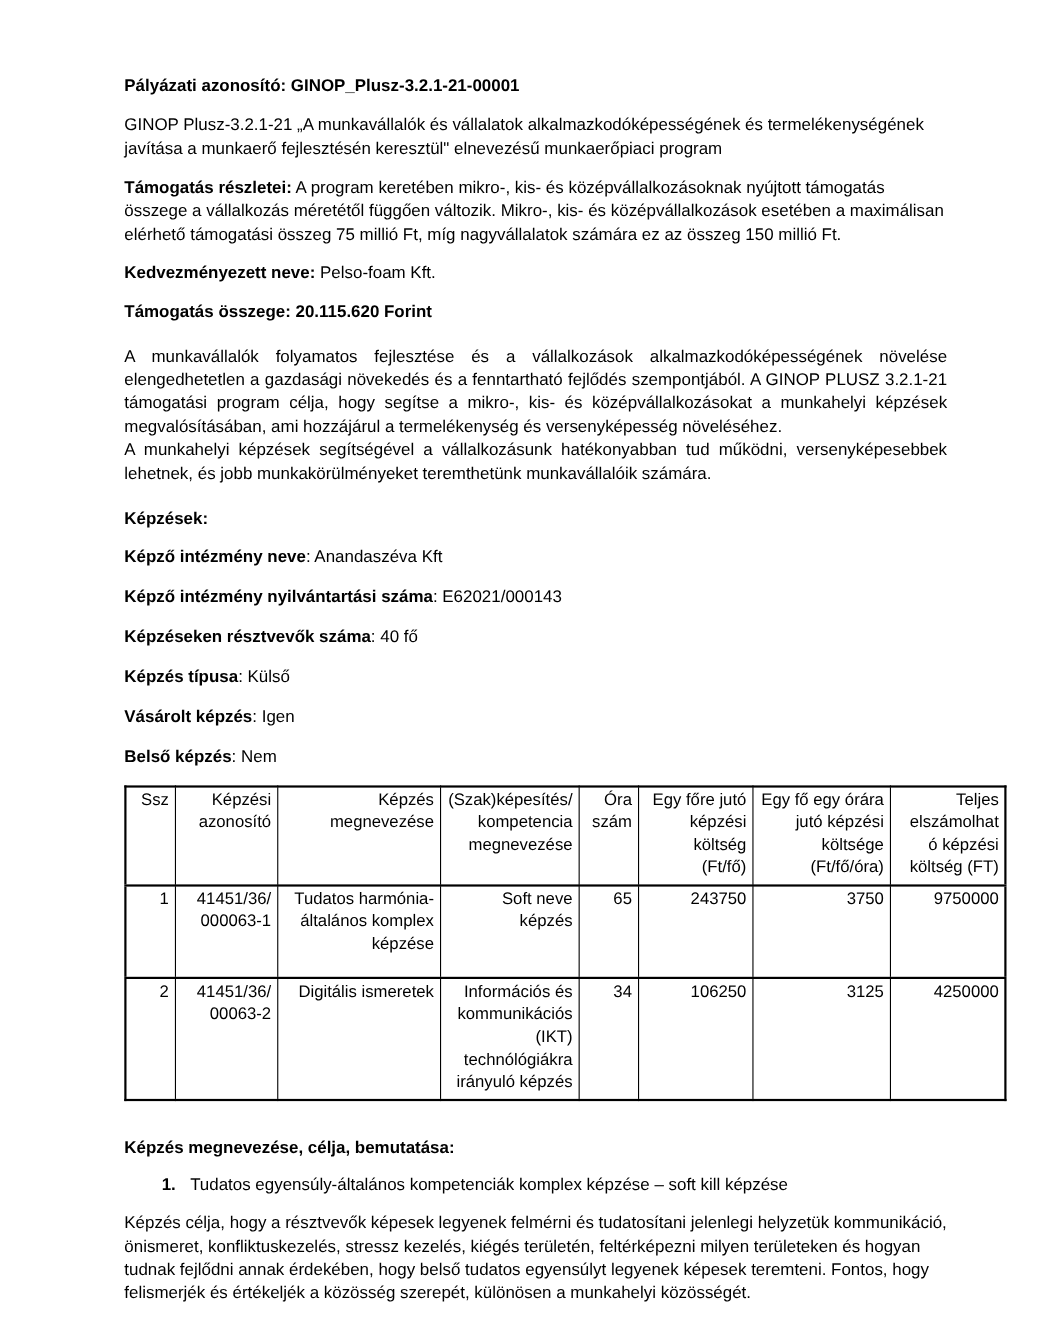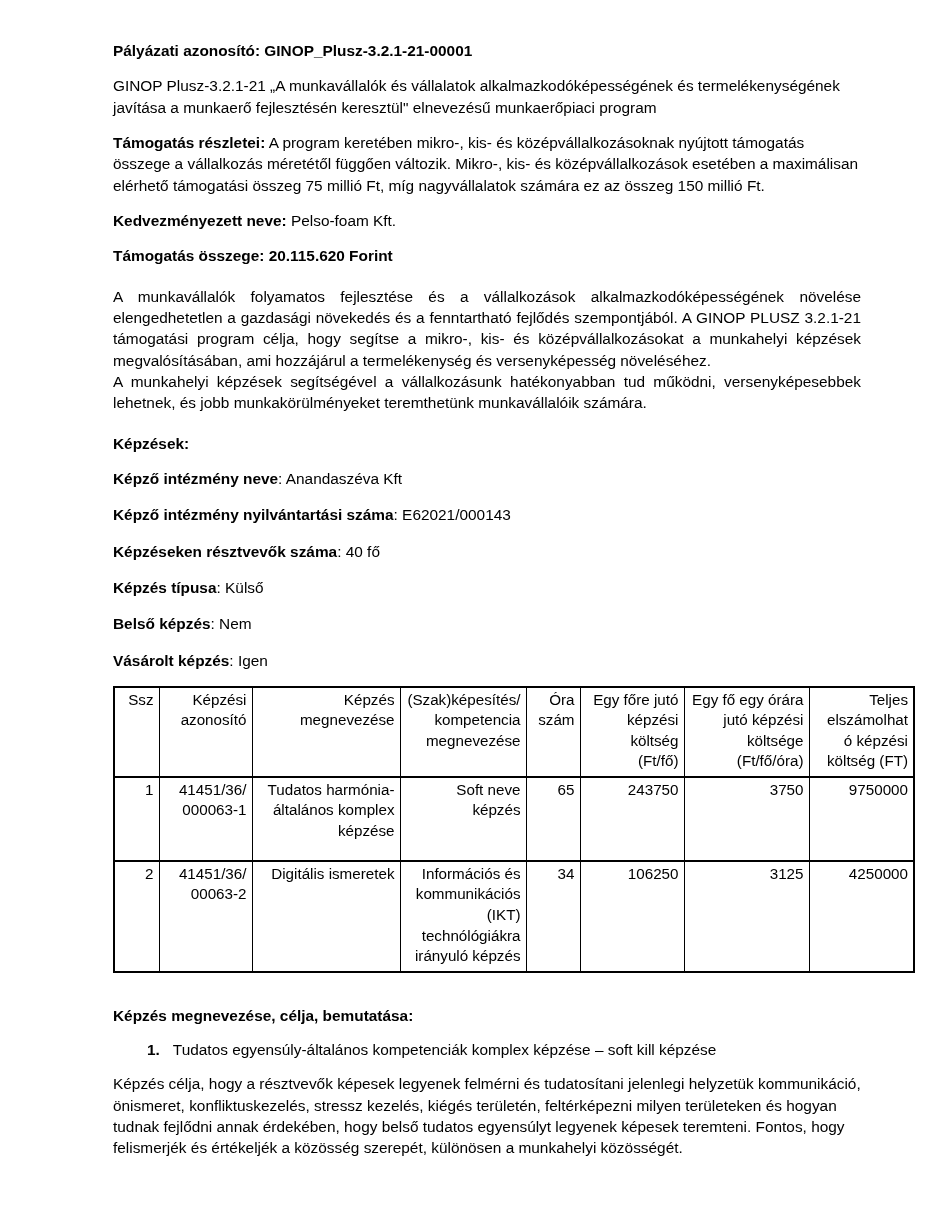--- a/index.html
+++ b/index.html
@@ -13,21 +13,21 @@
     overflow: hidden;
     font-family: "Liberation Sans", sans-serif;
     font-size: 15.4px;
     line-height: 1.385;
     color: #000000;
   }
   .page {
     box-sizing: border-box;
     width: 950px;
     height: 1215px;
-    padding: 40px 36px 20px 113px;
+    padding: 68px 36px 20px 113px;
     background: #ffffff;
   }
   .text-block {
     max-width: 748px;
     margin: 0 0 14px 0;
   }
   .bold { font-weight: 700; }
   .justified {
     text-align: justify;
     white-space: pre-line;
@@ -89,23 +89,23 @@
   <p class="text-block bold">Képzések:</p>
 
   <p class="field-row"><span class="bold">Képző intézmény neve</span><span>: Anandaszéva Kft</span></p>
 
   <p class="field-row"><span class="bold">Képző intézmény nyilvántartási száma</span><span>: E62021/000143</span></p>
 
   <p class="field-row"><span class="bold">Képzéseken résztvevők száma</span><span>: 40 fő</span></p>
 
   <p class="field-row"><span class="bold">Képzés típusa</span><span>: Külső</span></p>
 
+  <p class="field-row"><span class="bold">Vásárolt képzés</span><span>: Igen</span></p>
+
   <p class="field-row"><span class="bold">Belső képzés</span><span>: Nem</span></p>
-
-  <p class="field-row"><span class="bold">Vásárolt képzés</span><span>: Igen</span></p>
 
   <table class="trainings">
     <colgroup>
       <col style="width:45px">
       <col style="width:93px">
       <col style="width:148px">
       <col style="width:126px">
       <col style="width:54px">
       <col style="width:104px">
       <col style="width:125px">

